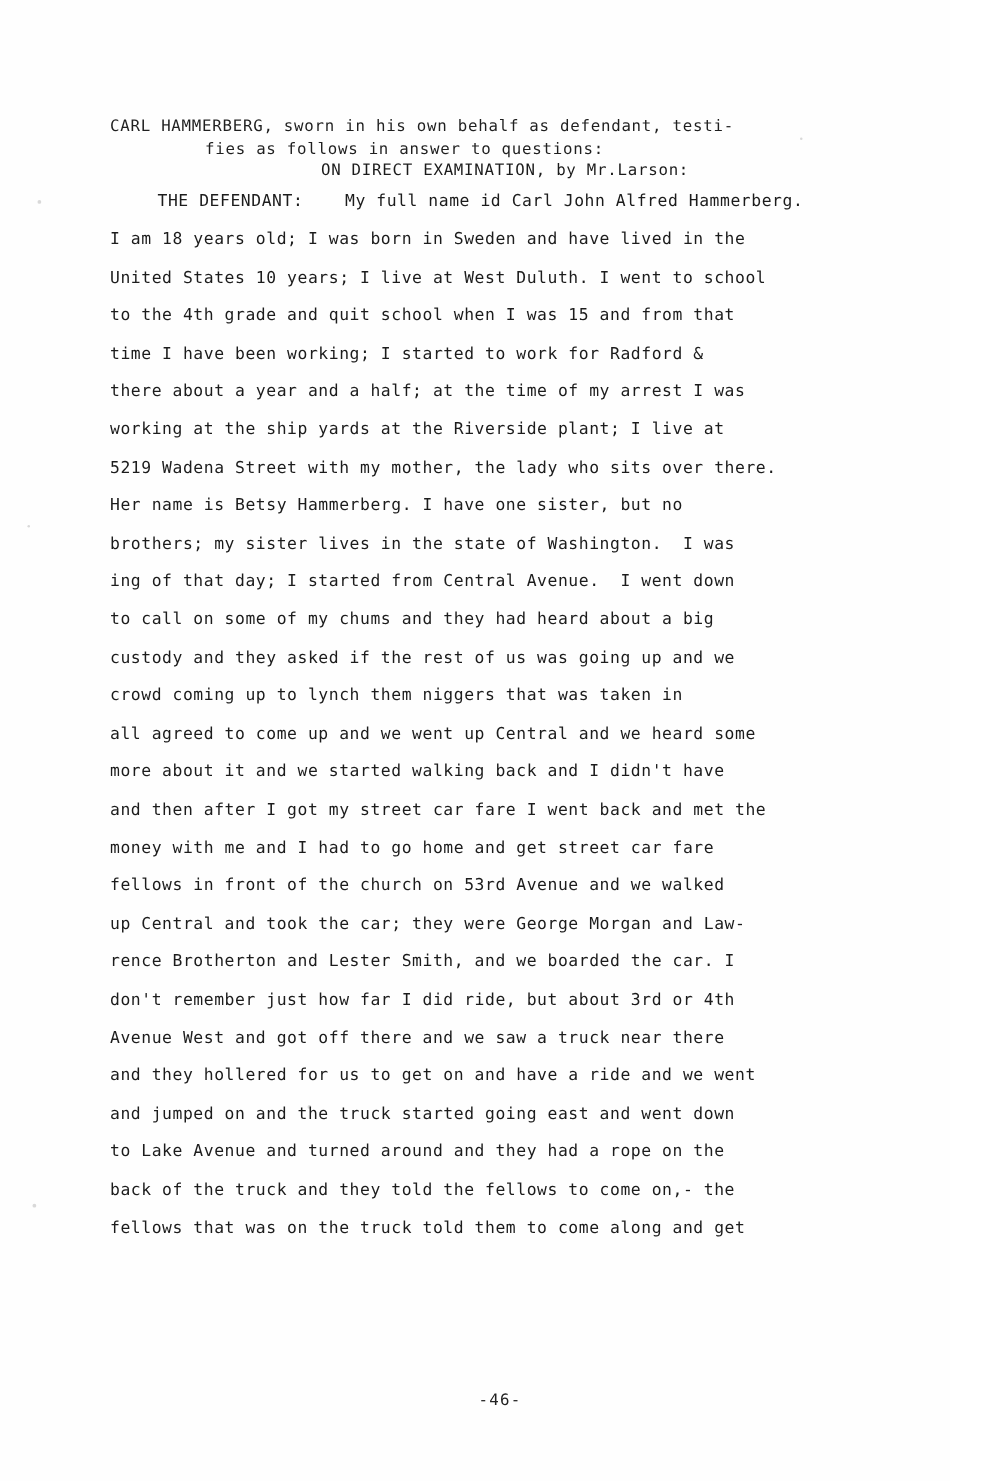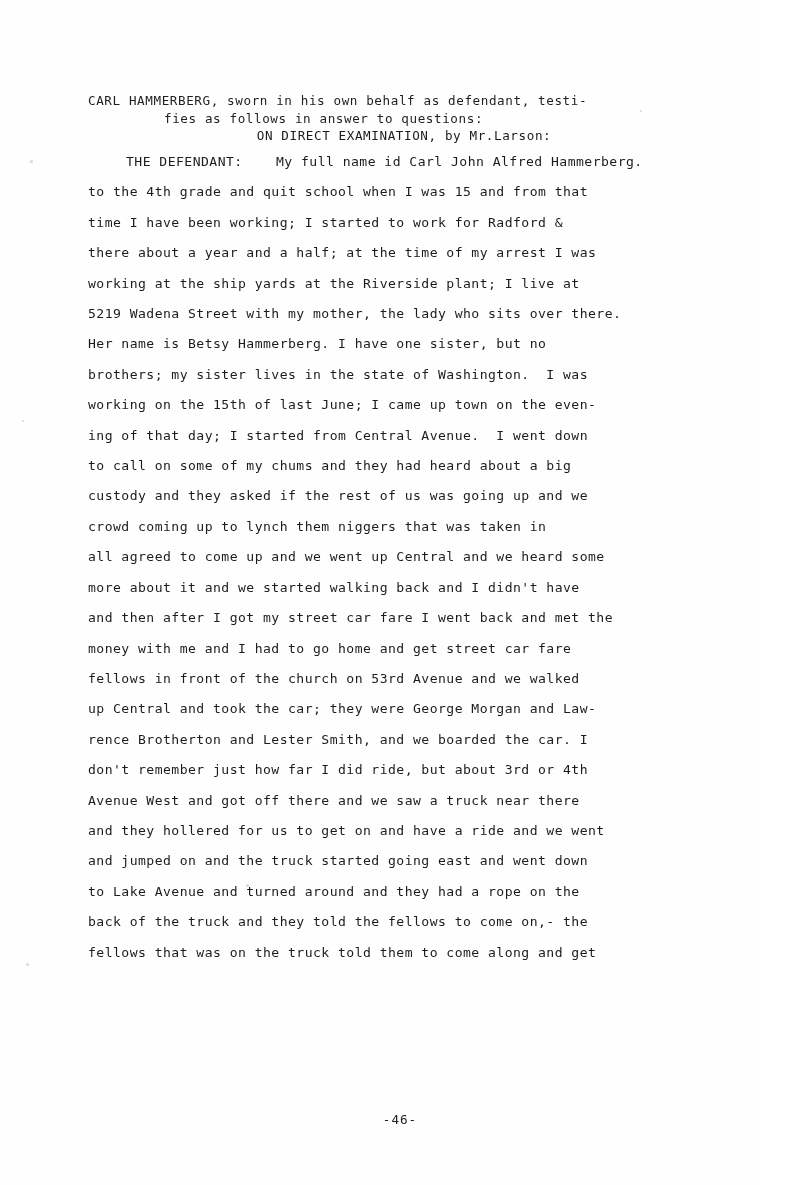--- a/index.html
+++ b/index.html
@@ -95,28 +95,29 @@
 
     <div class="heading-block">
       <div class="heading-line-1">CARL HAMMERBERG, sworn in his own behalf as defendant, testi-</div>
       <div class="heading-line-2">fies as follows in answer to questions:</div>
     </div>
 
     <div class="subheading">ON DIRECT EXAMINATION, by Mr.Larson:</div>
 
     <div class="paragraph">
       <div class="line indent">THE DEFENDANT:    My full name id Carl John Alfred Hammerberg.</div>
+      <div class="line">I am 18 years old; I was born in Sweden and have lived in the</div>
+      <div class="line">United States 10 years; I live at West Duluth. I went to school</div>
       <div class="line">to the 4th grade and quit school when I was 15 and from that</div>
       <div class="line">time I have been working; I started to work for Radford &amp;</div>
       <div class="line">there about a year and a half; at the time of my arrest I was</div>
       <div class="line">working at the ship yards at the Riverside plant; I live at</div>
       <div class="line">5219 Wadena Street with my mother, the lady who sits over there.</div>
       <div class="line">Her name is Betsy Hammerberg. I have one sister, but no</div>
       <div class="line">brothers; my sister lives in the state of Washington.  I was</div>
-      <div class="line">working on the 15th of last June; I came up town on the even-</div>
       <div class="line">ing of that day; I started from Central Avenue.  I went down</div>
       <div class="line">to call on some of my chums and they had heard about a big</div>
       <div class="line">custody and they asked if the rest of us was going up and we</div>
       <div class="line">crowd coming up to lynch them niggers that was taken in</div>
       <div class="line">all agreed to come up and we went up Central and we heard some</div>
       <div class="line">more about it and we started walking back and I didn't have</div>
       <div class="line">and then after I got my street car fare I went back and met the</div>
       <div class="line">money with me and I had to go home and get street car fare</div>
       <div class="line">fellows in front of the church on 53rd Avenue and we walked</div>
       <div class="line">up Central and took the car; they were George Morgan and Law-</div>

